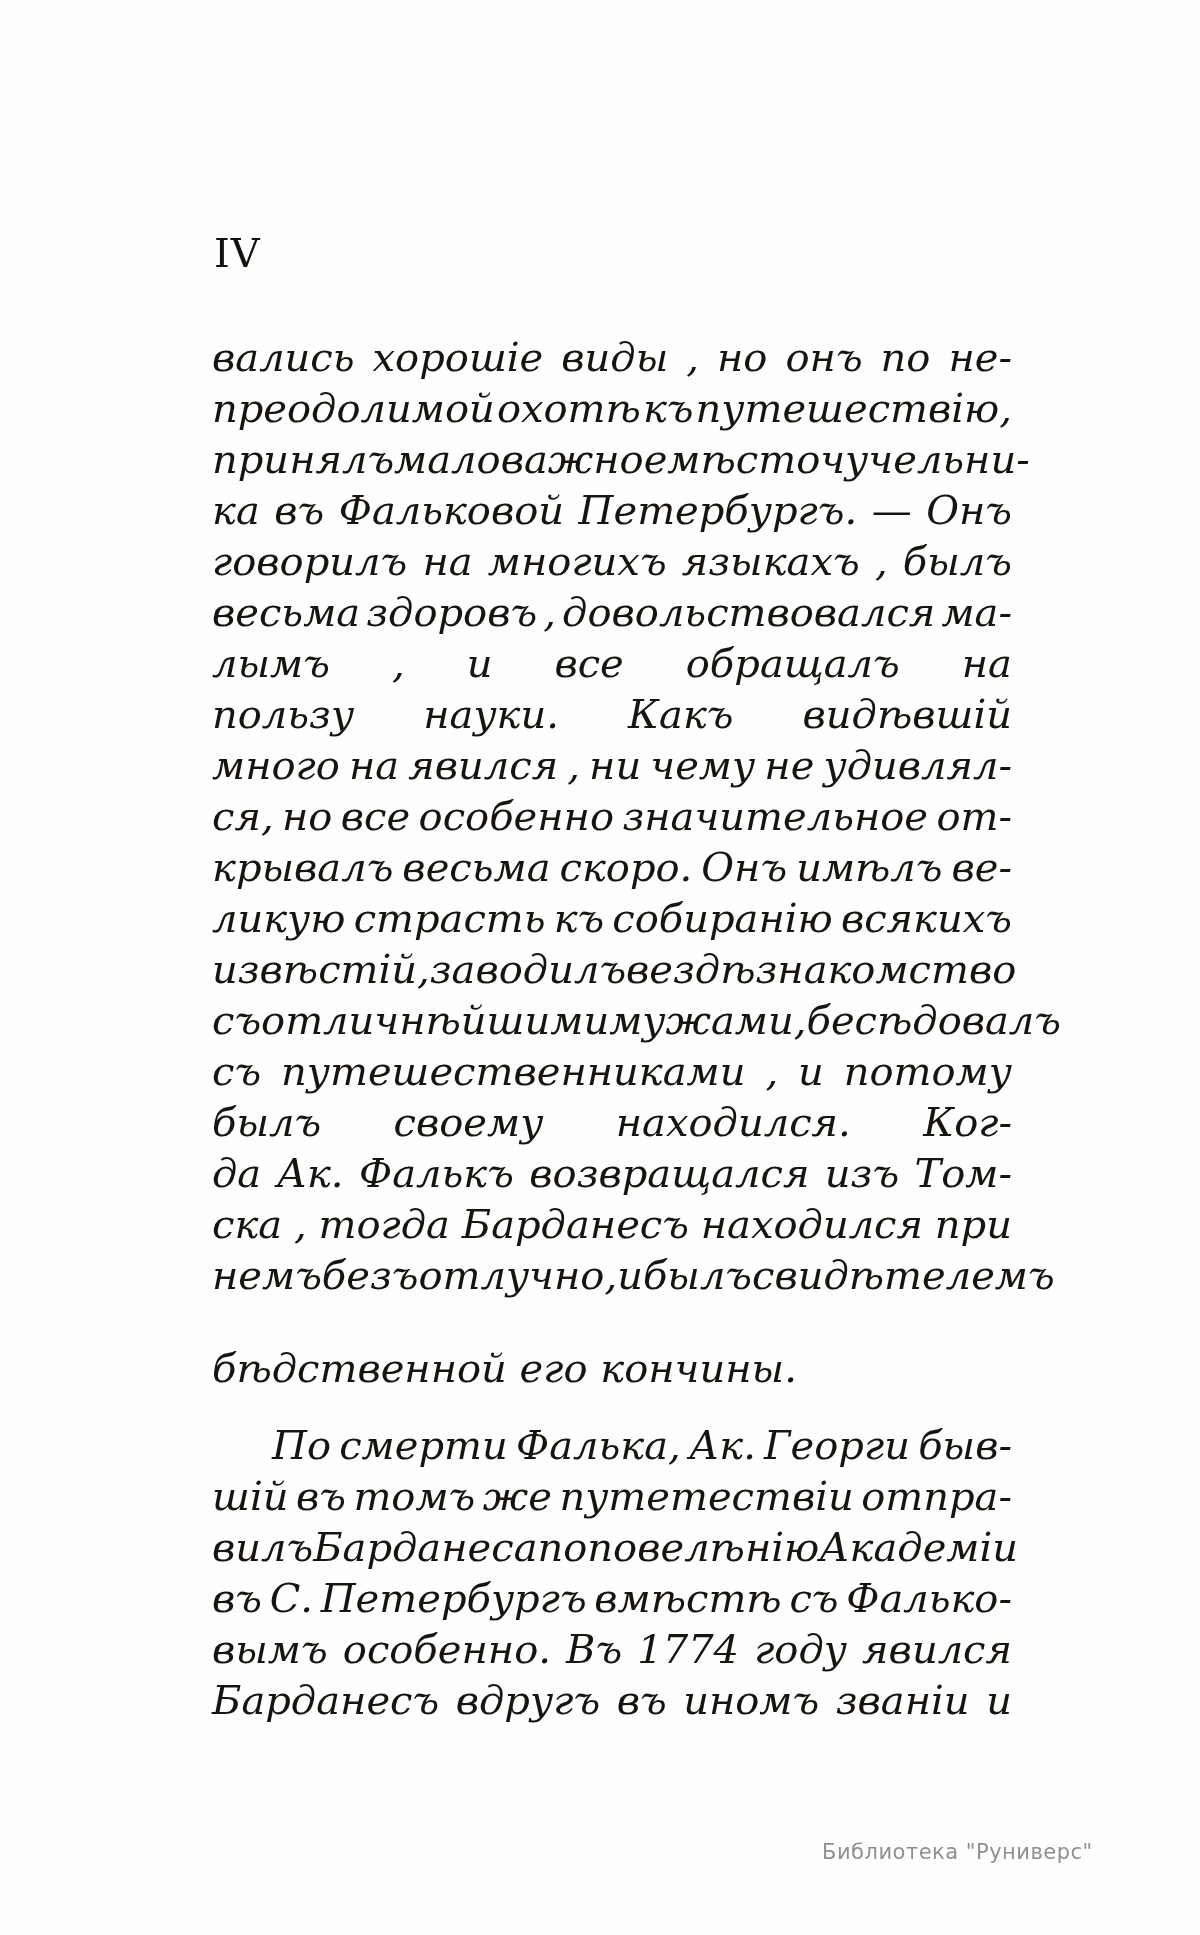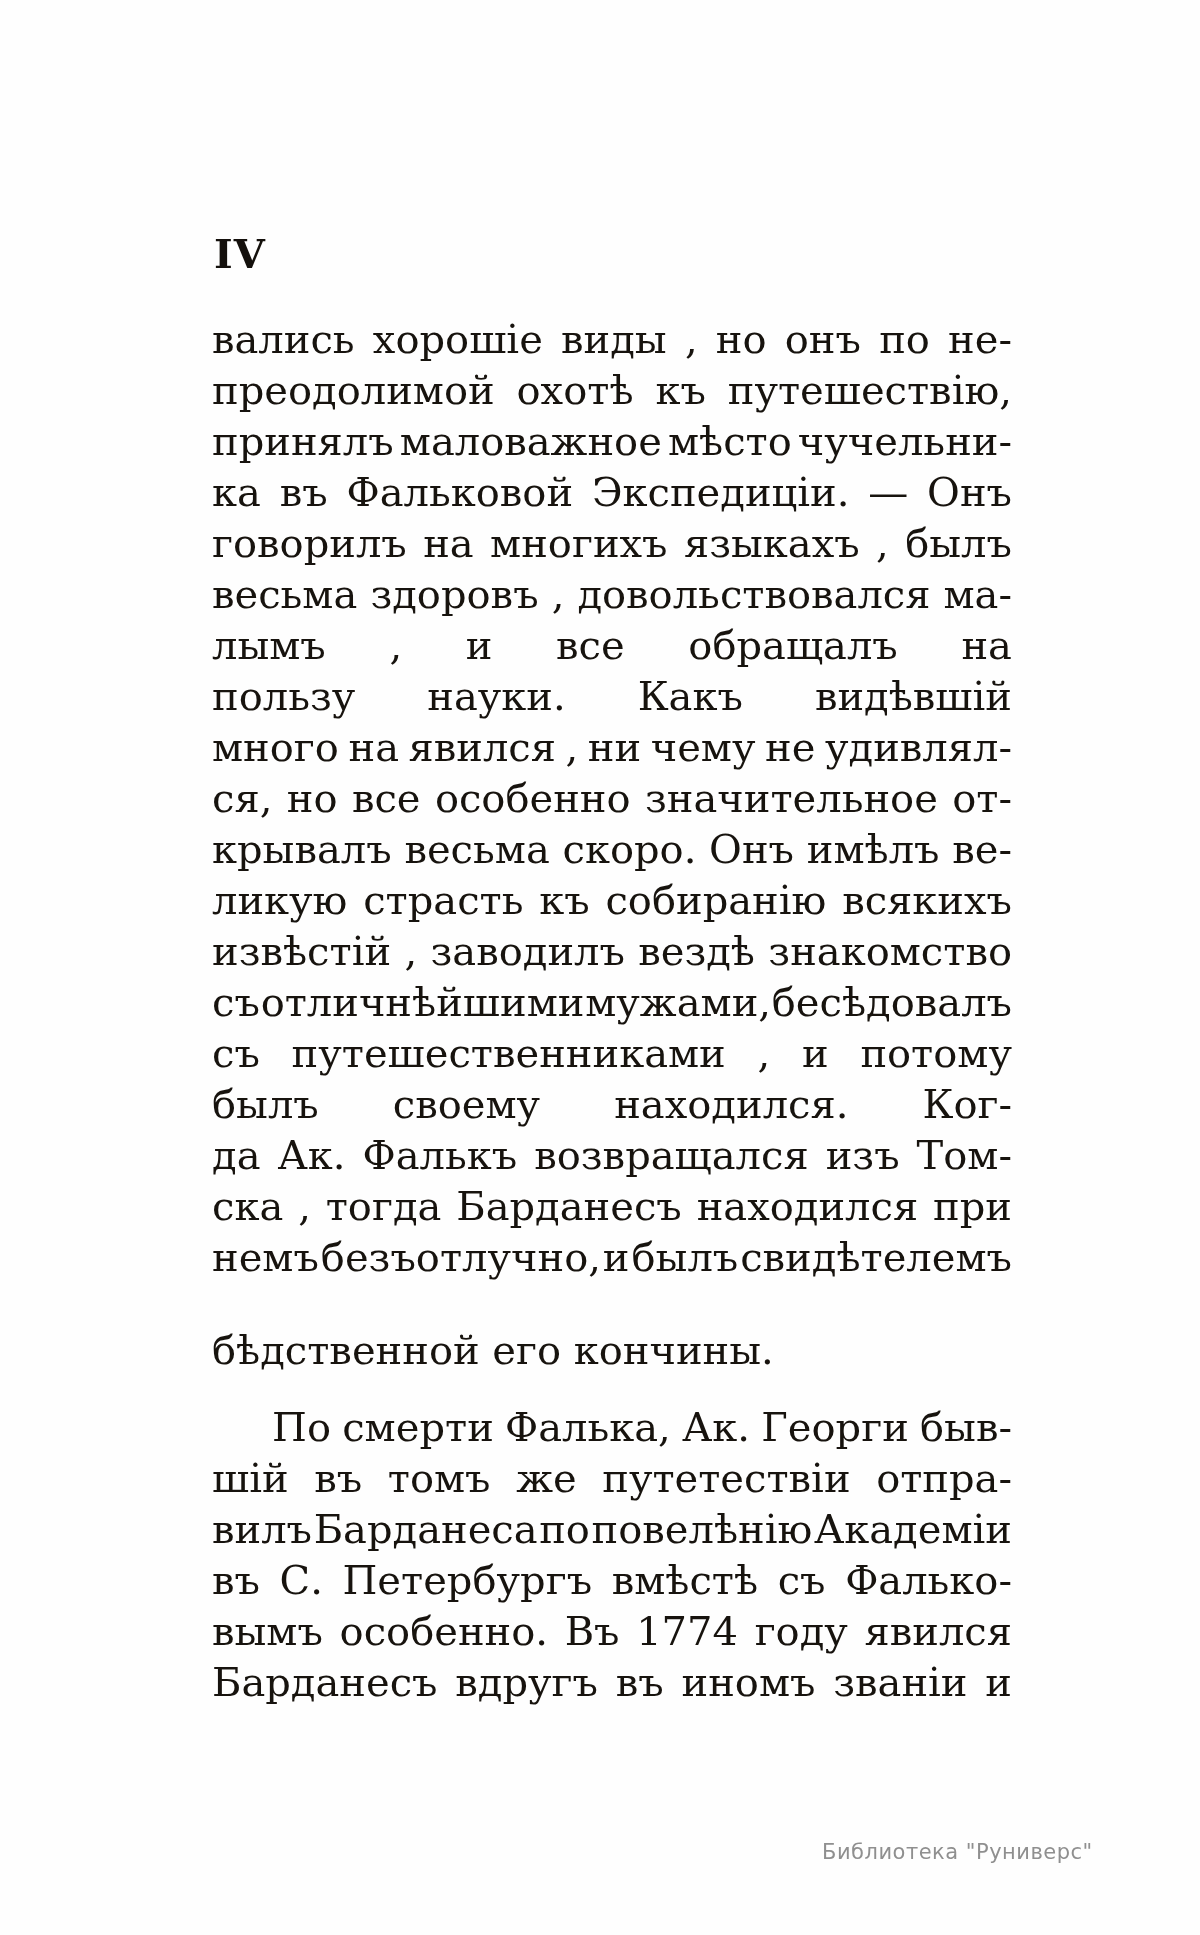--- a/index.html
+++ b/index.html
@@ -14,29 +14,30 @@
     height: 1935px;
     background: #fefefe;
     overflow: hidden;
     color: #17130e;
   }
   .page-number {
     position: absolute;
     left: 214px;
     top: 230px;
     font-size: 40px;
-    font-weight: bold;
+    font-weight: normal;
     letter-spacing: 1px;
     color: #14100c;
   }
   .text-block {
     position: absolute;
     left: 212px;
-    top: 314px;
+    top: 332px;
     width: 800px;
+    font-style: italic;
   }
   .line {
     display: flex;
     justify-content: space-between;
     align-items: baseline;
     height: 51px;
     font-size: 40px;
     line-height: 51px;
     white-space: nowrap;
   }
@@ -86,21 +87,21 @@
       <div class="line">
         <span>принялъ</span>
         <span>маловажное</span>
         <span>мѣсто</span>
         <span>чучельни-</span>
       </div>
       <div class="line">
         <span>ка</span>
         <span>въ</span>
         <span>Фальковой</span>
-        <span>Экспедиціи.</span>
+        <span>Петербургъ.</span>
         <span>—</span>
         <span>Онъ</span>
       </div>
       <div class="line">
         <span>говорилъ</span>
         <span>на</span>
         <span>многихъ</span>
         <span>языкахъ</span>
         <span>,</span>
         <span>былъ</span>

